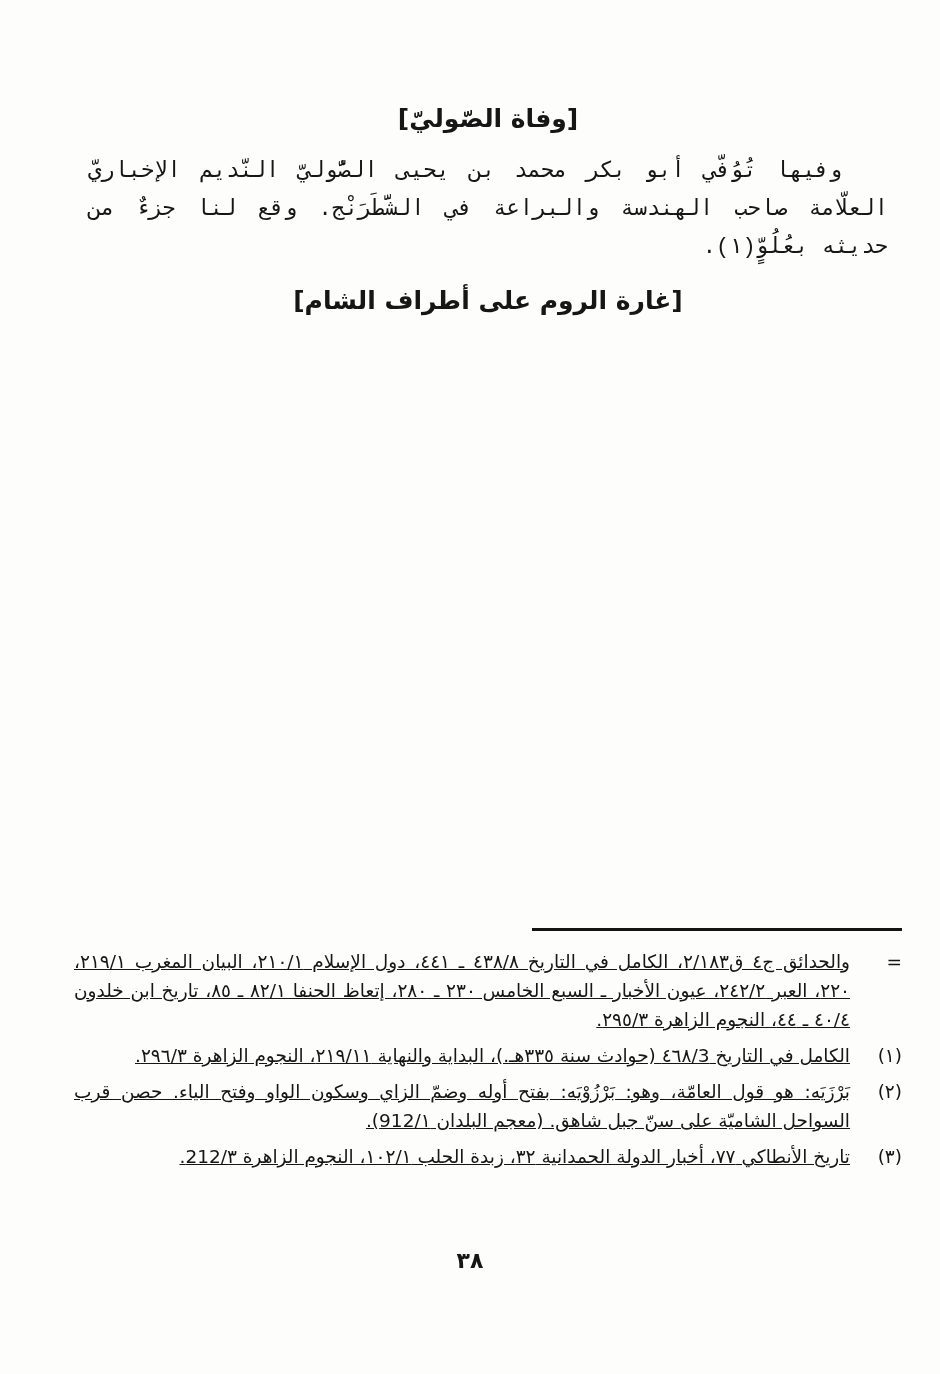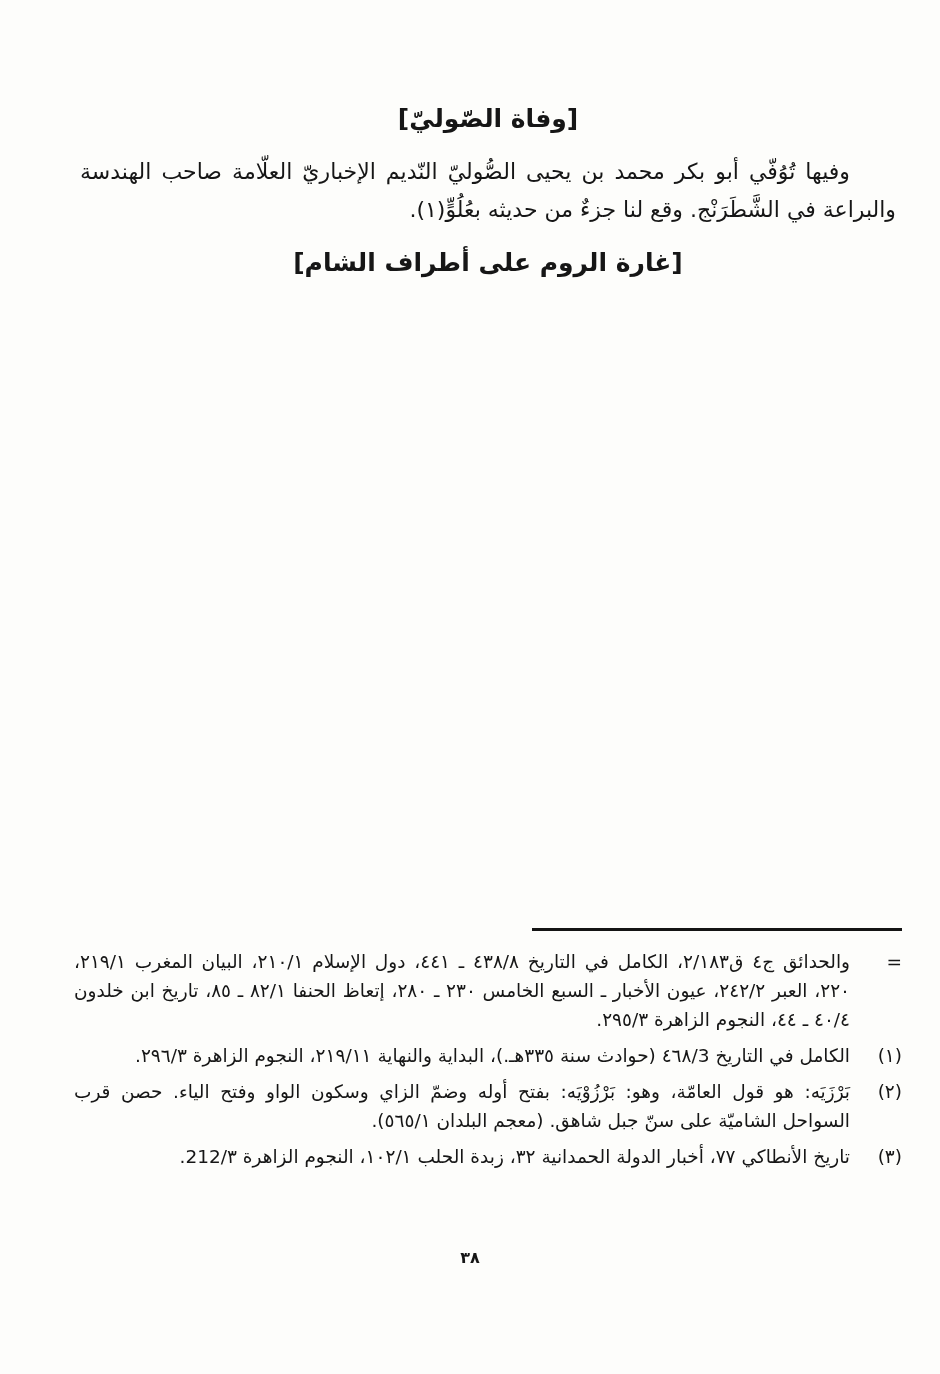--- a/index.html
+++ b/index.html
@@ -27,22 +27,23 @@
     font-size: 25px;
     margin: 0 0 20px 0;
     letter-spacing: 0.5px;
   }
   .heading-2 { margin-top: 19px; }
   .para {
     font-size: 22px;
     line-height: 38px;
     text-align: justify;
     text-justify: inter-word;
-    margin: 4px;
+    margin: 12px;
     text-indent: 46px;
+    font-family: Liberation Mono, monospace;
   }
   .footnotes {
     position: absolute;
     top: 928px; right: 38px;
     width: 828px;
   }
   .fn-rule {
     height: 3px;
     background: #141414;
     width: 370px;
@@ -53,27 +54,27 @@
     font-size: 18.5px;
     line-height: 29px;
     text-align: justify;
     text-justify: inter-word;
     margin-bottom: 7px;
   }
   .fn-marker {
     flex: 0 0 52px;
     width: 52px;
   }
-  .fn-text { flex: 1; }
+  .fn-text { flex: 1; text-decoration: underline; }
   .page-number {
     position: absolute;
     top: 1248px; left: 0;
     width: 940px;
     text-align: center;
-    font-size: 16px;
+    font-size: 22px;
     font-weight: 700;
   }
 </style>
 </head>
 <body>
 
 <div class="page">
 
   <div class="content">
 
@@ -95,21 +96,21 @@
       <span class="fn-text">والحدائق ج٤ ق٢/١٨٣، الكامل في التاريخ ٤٣٨/٨ ـ ٤٤١، دول الإسلام ٢١٠/١، البيان المغرب ٢١٩/١، ٢٢٠، العبر ٢٤٢/٢، عيون الأخبار ـ السبع الخامس ٢٣٠ ـ ٢٨٠، إتعاظ الحنفا ٨٢/١ ـ ٨٥، تاريخ ابن خلدون ٤٠/٤ ـ ٤٤، النجوم الزاهرة ٢٩٥/٣.</span>
     </div>
 
     <div class="fn">
       <span class="fn-marker">(١)</span>
       <span class="fn-text">الكامل في التاريخ ٤٦٨/3 (حوادث سنة ٣٣٥هـ.)، البداية والنهاية ٢١٩/١١، النجوم الزاهرة ٢٩٦/٣.</span>
     </div>
 
     <div class="fn">
       <span class="fn-marker">(٢)</span>
-      <span class="fn-text">بَرْزَيَه: هو قول العامّة، وهو: بَرْزُوْيَه: بفتح أوله وضمّ الزاي وسكون الواو وفتح الياء. حصن قرب السواحل الشاميّة على سنّ جبل شاهق. (معجم البلدان ٥٦٥/١).</span>
+      <span class="fn-text">بَرْزَيَه: هو قول العامّة، وهو: بَرْزُوْيَه: بفتح أوله وضمّ الزاي وسكون الواو وفتح الياء. حصن قرب السواحل الشاميّة على سنّ جبل شاهق. (معجم البلدان 912/١).</span>
     </div>
 
     <div class="fn">
       <span class="fn-marker">(٣)</span>
       <span class="fn-text">تاريخ الأنطاكي ٧٧، أخبار الدولة الحمدانية ٣٢، زبدة الحلب ١٠٢/١، النجوم الزاهرة 212/٣.</span>
     </div>
 
   </div>
 
   <div class="page-number">٣٨</div>

